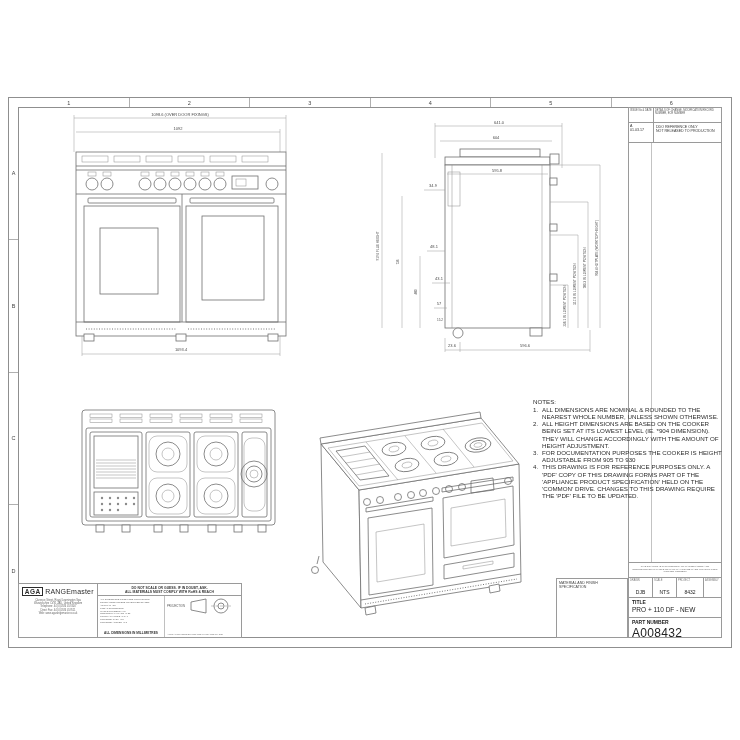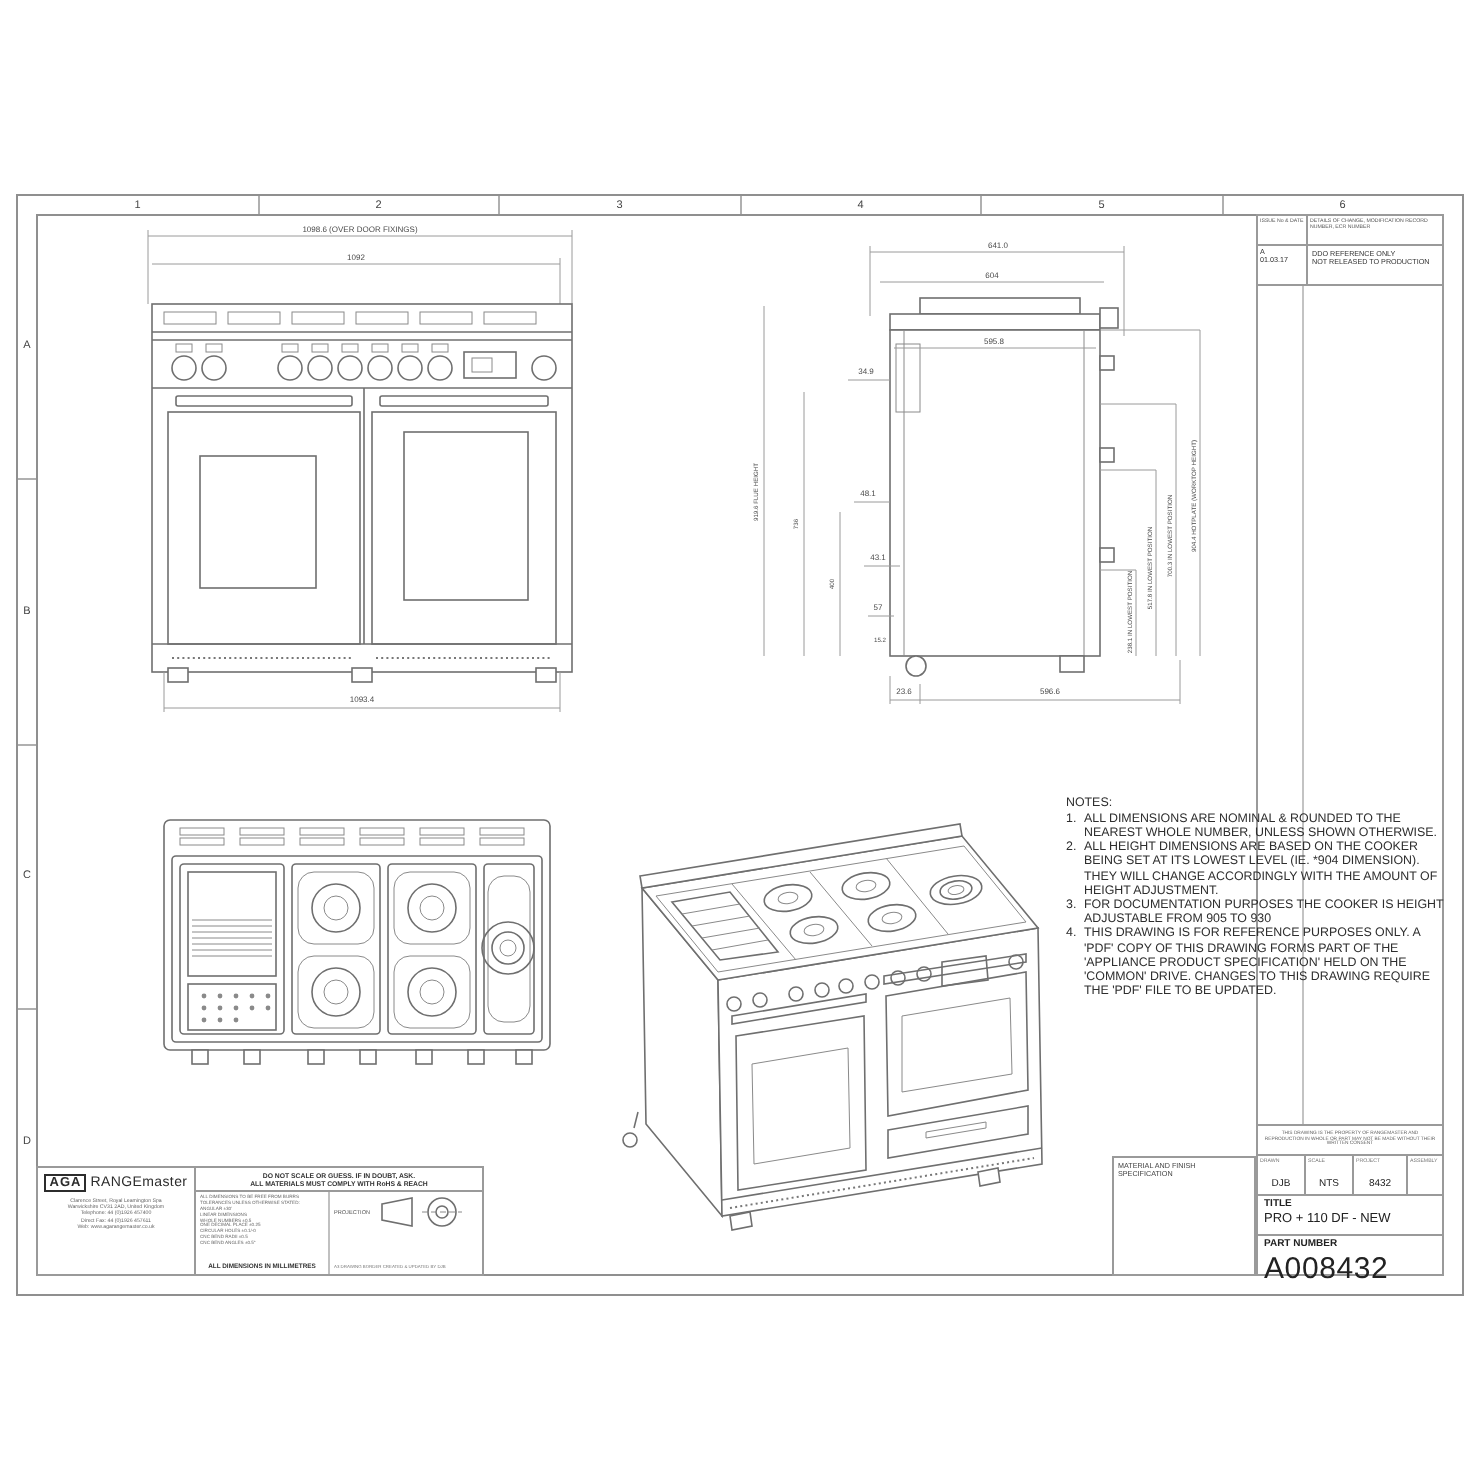--- a/index.html
+++ b/index.html
@@ -29,21 +29,21 @@
   .prop-note{border:1px solid #9a9a9a;font-size:2.4px;line-height:2.9px;text-align:center;color:#666;
              padding:1.5px 3px;display:flex;align-items:center;}
   .info-row{display:flex;border:1px solid #9a9a9a;border-top:none;}
   .info-cell{border-right:1px solid #9a9a9a;position:relative;}
   .info-cell:last-child{border-right:none;}
   .info-cell .lbl{position:absolute;left:1px;top:0.5px;font-size:2.6px;color:#777;}
   .info-cell .val{position:absolute;left:0;right:0;bottom:2px;text-align:center;font-size:5px;color:#222;}
   .tb-box{border:1px solid #9a9a9a;border-top:none;padding:1px 3px;}
   .tb-box .lbl{font-size:5px;font-weight:bold;color:#222;}
   .tb-box .val{font-size:6.5px;color:#222;margin-top:0.5px;}
-  .tb-box .val-big{font-size:15px;color:#222;margin-top:0.5px;letter-spacing:0.3px;}
+  .tb-box .val-big{font-size:12px;color:#222;margin-top:0.5px;letter-spacing:0.3px;}
   .mat-box{border:1px solid #9a9a9a;font-size:3.6px;color:#444;padding:2px;text-align:left;}
   
   .aga-block{border:1px solid #9a9a9a;text-align:center;padding-top:3px;}
   .aga-logo{display:flex;align-items:center;justify-content:center;gap:2px;}
   .aga-mark{border:1.5px solid #2c2c2c;font-weight:bold;font-size:6.5px;letter-spacing:0.5px;padding:0 1.5px;color:#2c2c2c;}
   .range-mark{font-size:7px;letter-spacing:0.2px;color:#2c2c2c;}
   .addr{font-size:2.6px;line-height:3.4px;color:#666;margin-top:2.5px;}
   .warn-block{border:1px solid #9a9a9a;border-left:none;display:flex;flex-direction:column;}
   .warn-head{border-bottom:1px solid #9a9a9a;font-size:3.4px;font-weight:bold;line-height:4.2px;
              text-align:center;padding:1.5px 0;color:#333;}

